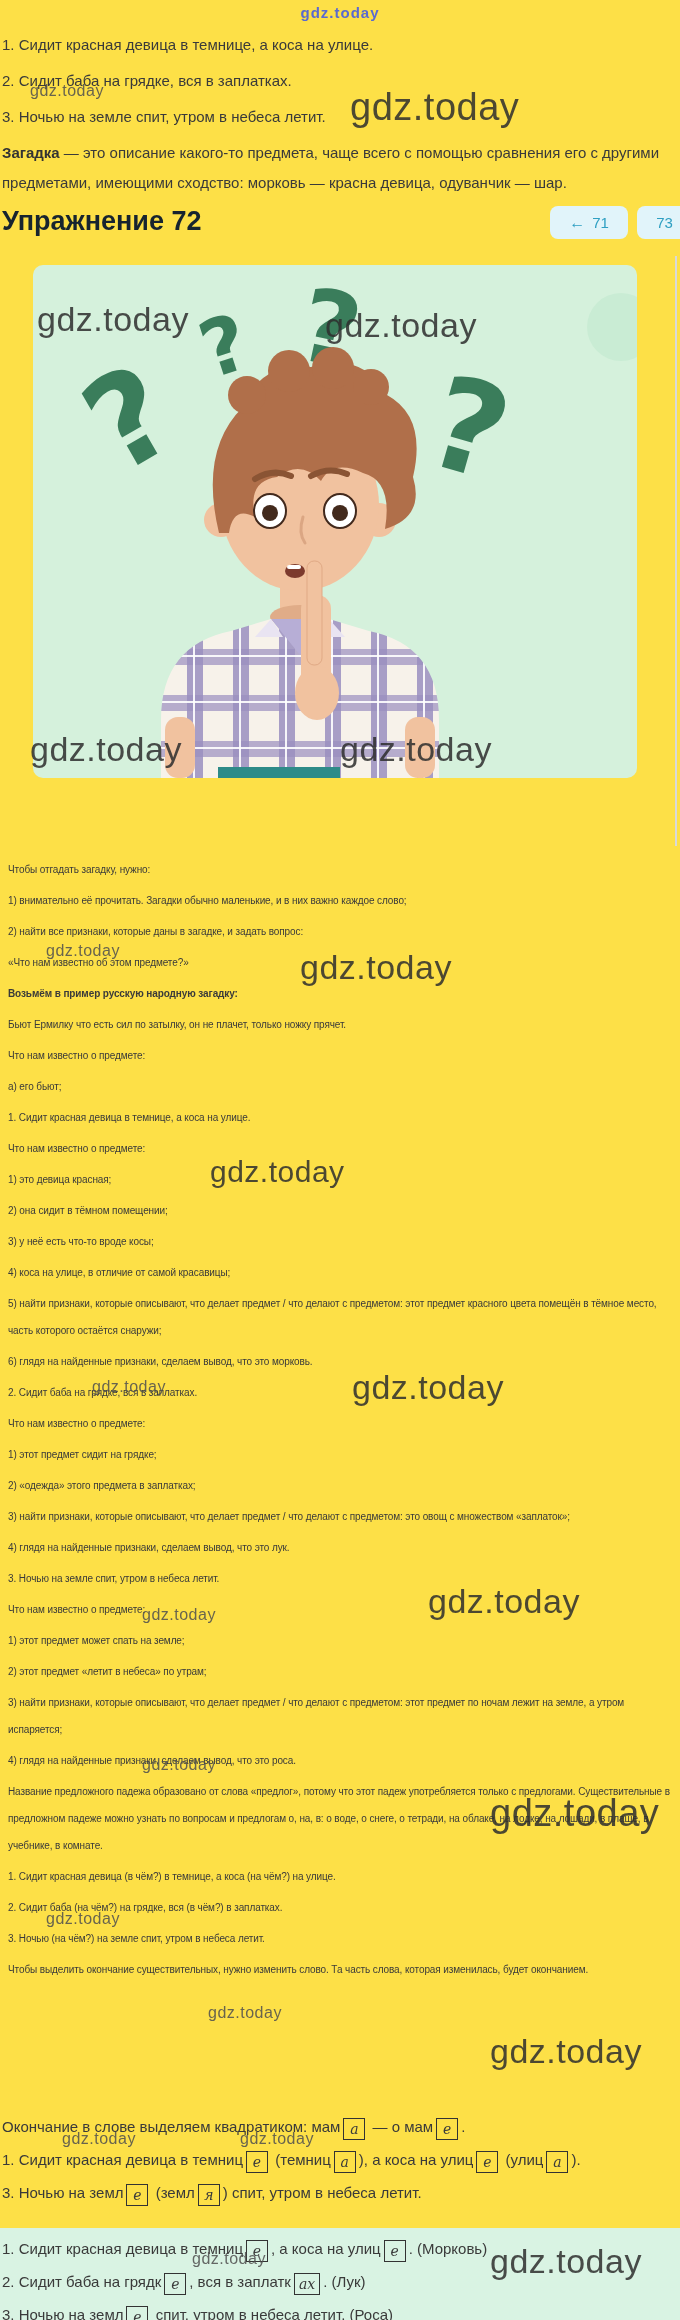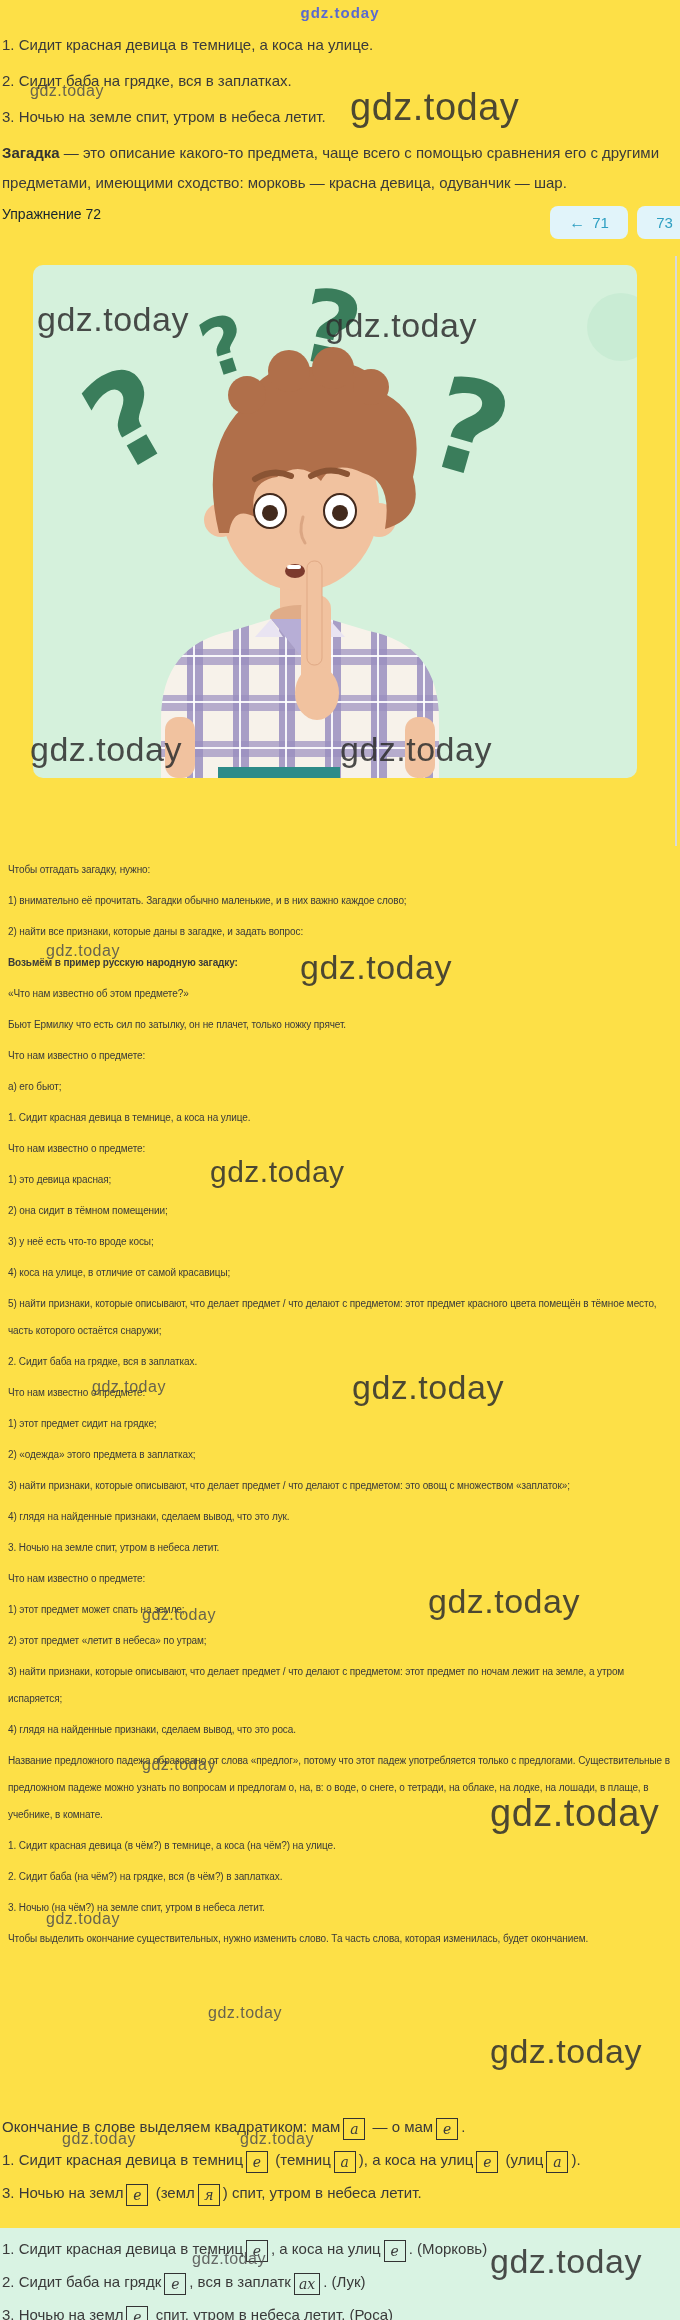--- a/index.html
+++ b/index.html
@@ -14,21 +14,21 @@
   .wm-md{font-size:30px;}
   .wm-lg{font-size:34px;}
   .wm-xl{font-size:38px;}
   
   .intro{position:absolute;top:30px;left:2px;width:674px;font-size:15px;}
   .intro p{margin:0 0 7px;line-height:29px;}
   .intro .def{line-height:30px;margin-top:0;}
   b{font-weight:700;color:#333;}
   
   .exh{position:absolute;top:206px;left:2px;width:678px;height:40px;}
-  .exh h1{margin:0;font-size:14px;color:#17242f;font-weight:400;}
+  .exh h1{margin:0;font-size:27px;color:#17242f;font-weight:700;}
   .nav{position:absolute;top:0;left:548px;display:flex;gap:9px;}
   .nav button{width:78px;height:33px;border:none;border-radius:8px;background:#e1f4fa;color:#2e9fc2;
               font-size:15px;display:flex;align-items:center;justify-content:center;gap:7px;
               font-family:"Liberation Sans",sans-serif;cursor:pointer;flex:none;}
   .nav .arr{font-size:16px;}
   
   .illus{position:absolute;left:33px;top:265px;width:604px;height:513px;}
   .illus svg{display:block;}
   .vline{position:absolute;left:675px;top:256px;width:2px;height:590px;background:#d9d9d9;}
   
@@ -128,32 +128,33 @@
       <ellipse cx="284" cy="428" rx="22" ry="27" fill="#f1c29f"></ellipse>
       <rect x="274" y="296" width="15" height="104" rx="7" fill="#f1c29f" stroke="#e0a985" stroke-width="1"></rect>
       <rect x="185" y="502" width="122" height="11" fill="#2e8b88"></rect>
     </svg>
   </div>
 
   <div class="flow">
     <p>Чтобы отгадать загадку, нужно:</p>
     <p>1) внимательно её прочитать. Загадки обычно маленькие, и в них важно каждое слово;</p>
     <p>2) найти все признаки, которые даны в загадке, и задать вопрос:</p>
+    <p>«Что нам известно об этом предмете?»</p>
     <p style="font-weight:700">Возьмём в пример русскую народную загадку:</p>
-    <p>«Что нам известно об этом предмете?»</p>
     <p>Бьют Ермилку что есть сил по затылку, он не плачет, только ножку прячет.</p>
     <p>Что нам известно о предмете:</p>
     <p>а) его бьют;</p>
     <p>1. Сидит красная девица в темнице, а коса на улице.</p>
     <p>Что нам известно о предмете:</p>
     <p>1) это девица красная;</p>
     <p>2) она сидит в тёмном помещении;</p>
     <p>3) у неё есть что-то вроде косы;</p>
     <p>4) коса на улице, в отличие от самой красавицы;</p>
     <p>5) найти признаки, которые описывают, что делает предмет / что делают с предметом: этот предмет красного цвета помещён в тёмное место, часть которого остаётся снаружи;</p>
+    <p>6) глядя на найденные признаки, сделаем вывод, что это морковь.</p>
     <p>2. Сидит баба на грядке, вся в заплатках.</p>
     <p>Что нам известно о предмете:</p>
     <p>1) этот предмет сидит на грядке;</p>
     <p>2) «одежда» этого предмета в заплатках;</p>
     <p>3) найти признаки, которые описывают, что делает предмет / что делают с предметом: это овощ с множеством «заплаток»;</p>
     <p>4) глядя на найденные признаки, сделаем вывод, что это лук.</p>
     <p>3. Ночью на земле спит, утром в небеса летит.</p>
     <p>Что нам известно о предмете:</p>
     <p>1) этот предмет может спать на земле;</p>
     <p>2) этот предмет «летит в небеса» по утрам;</p>

